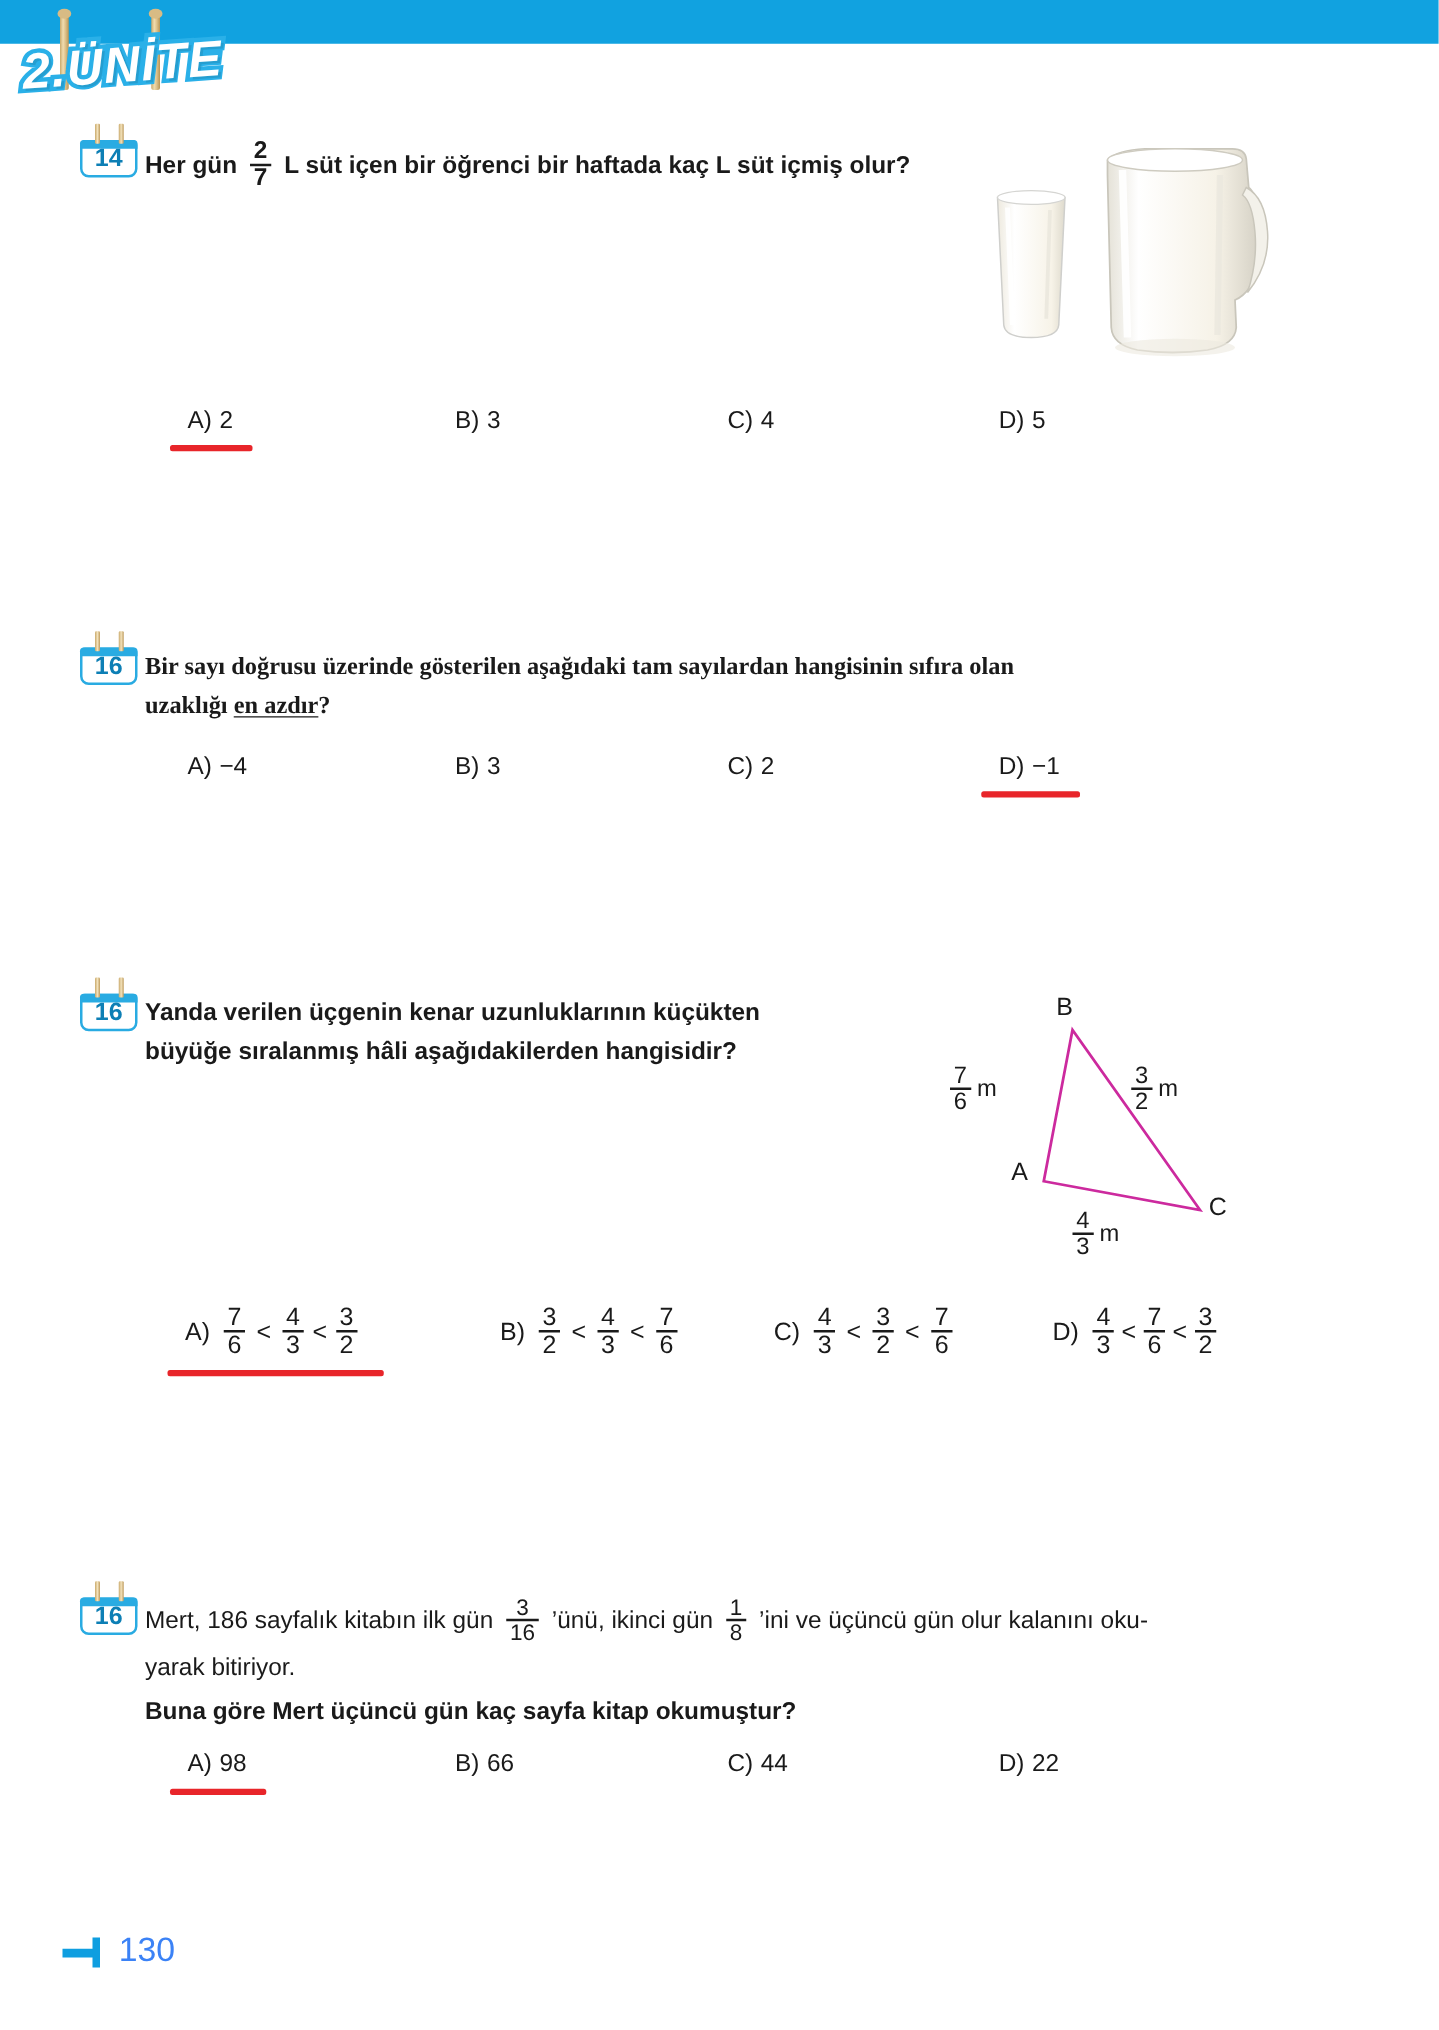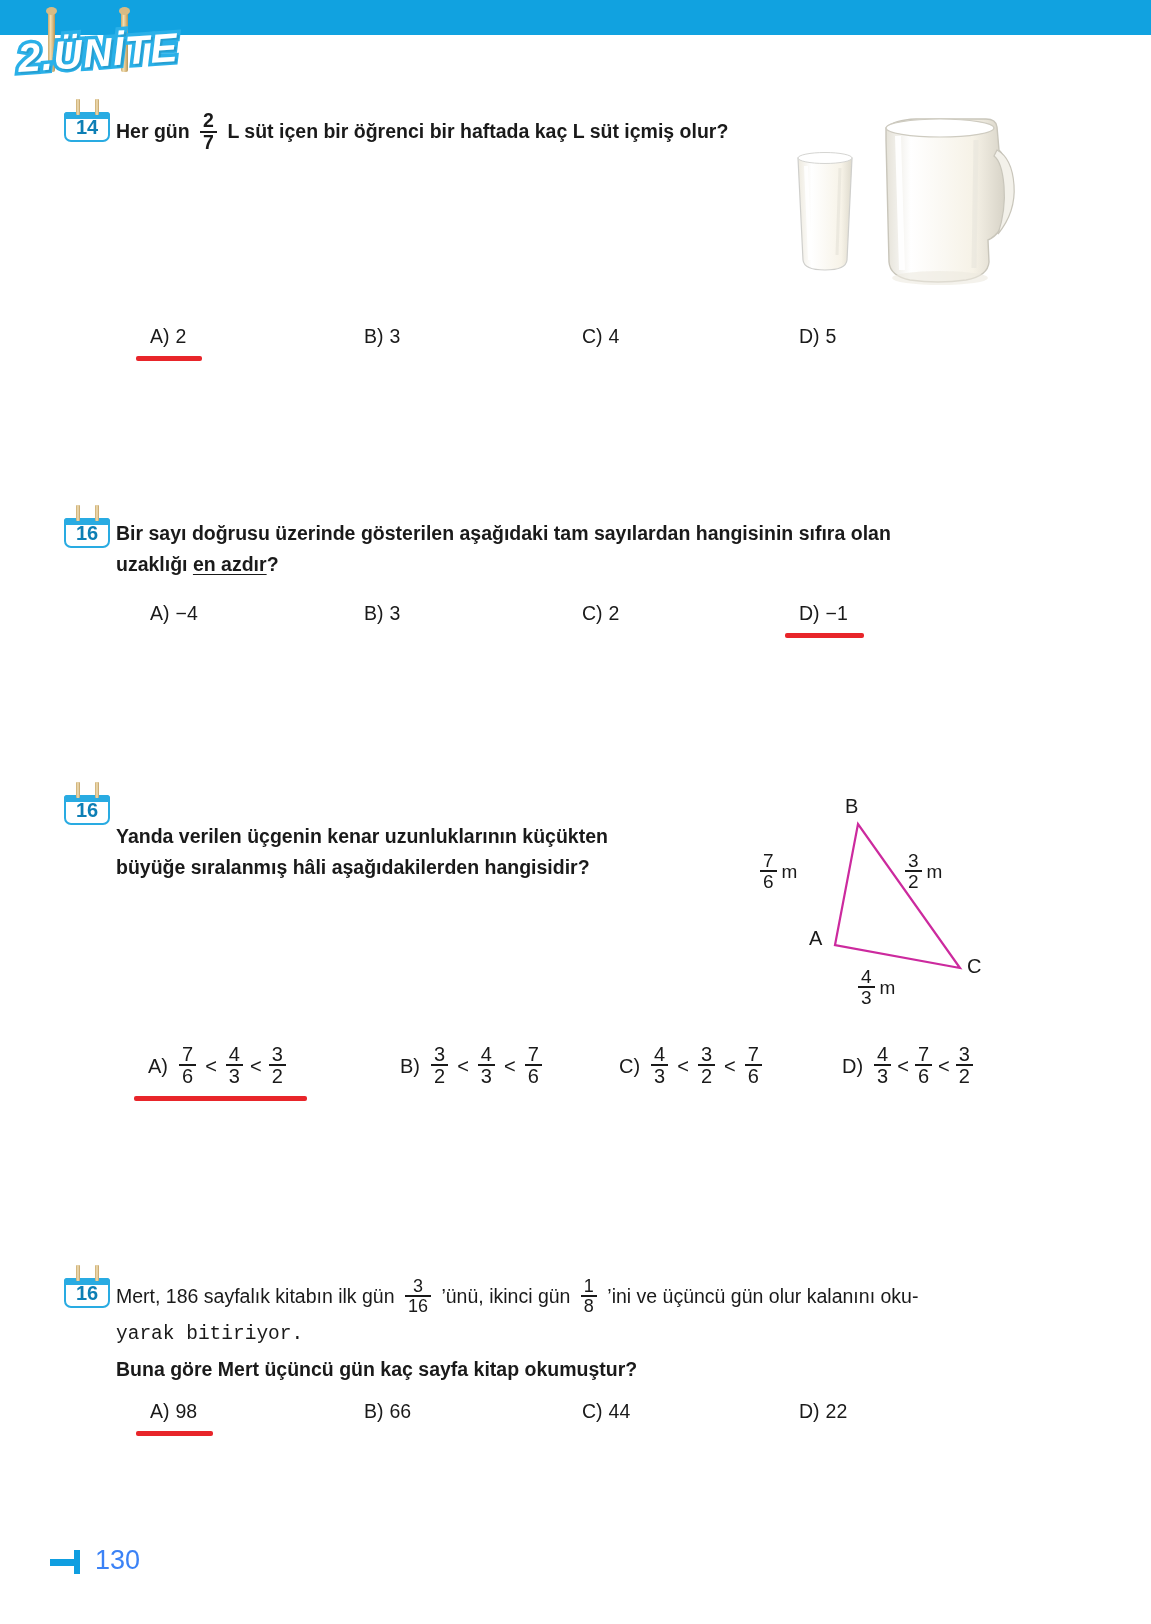--- a/index.html
+++ b/index.html
@@ -285,21 +285,21 @@
   </div>
 </div>
 
 <div class="question" style="top:518px;">
   <div class="qnum">
     <span class="bar"></span>
     <span class="tack t1"></span>
     <span class="tack t2"></span>
     <span class="label">16</span>
   </div>
-  <div class="qbody bold" style="width:930px;">
+  <div class="qbody bold" style="width:930px;font-family:Liberation Serif, serif;">
     <span>Bir sayı doğrusu üzerinde gösterilen aşağıdaki tam sayılardan hangisinin sıfıra olan</span><br>
     <span>uzaklığı </span><span class="underline-text">en azdır</span><span>?</span>
   </div>
 </div>
 
 <div class="options" style="top:602px;">
   <div class="opt" style="left:86px;">
     <span class="tag">A)</span>
     <span>−4</span>
   </div>
@@ -317,21 +317,21 @@
   </div>
 </div>
 
 <div class="question" style="top:795px;">
   <div class="qnum">
     <span class="bar"></span>
     <span class="tack t1"></span>
     <span class="tack t2"></span>
     <span class="label">16</span>
   </div>
-  <div class="qbody bold" style="width:600px;margin-top:26px;">
+  <div class="qbody bold" style="width:600px;">
     <span>Yanda  verilen  üçgenin  kenar  uzunluklarının  küçükten</span><br>
     <span>büyüğe sıralanmış hâli aşağıdakilerden hangisidir?</span>
   </div>
 </div>
 
 <div class="triangle-figure">
   <svg width="285" height="225" viewBox="0 0 285 225">
     <polygon points="90,155 113,34 215,178" fill="none" stroke="#cc2a9e" stroke-width="2.2"></polygon>
   </svg>
   <span class="tri-label" style="left:100px; top:5px;">B</span>
@@ -449,21 +449,21 @@
     <span class="frac small">
       <span class="num">3</span>
       <span class="den">16</span>
     </span>
     <span>’ünü, ikinci gün</span>
     <span class="frac small">
       <span class="num">1</span>
       <span class="den">8</span>
     </span>
     <span>’ini ve üçüncü gün olur kalanını oku-</span>
-    <div style="margin-top:2px;font-family:Liberation Mono, monospace;">yarak bitiriyor.</div>
+    <div style="margin-top:2px;">yarak bitiriyor.</div>
     <div style="margin-top:4px; font-weight:bold;">Buna göre Mert üçüncü gün kaç sayfa kitap okumuştur?</div>
   </div>
 </div>
 
 <div class="options" style="top:1400px;">
   <div class="opt correct" style="left:86px;">
     <span class="tag">A)</span>
     <span>98</span>
   </div>
   <div class="opt" style="left:300px;">

